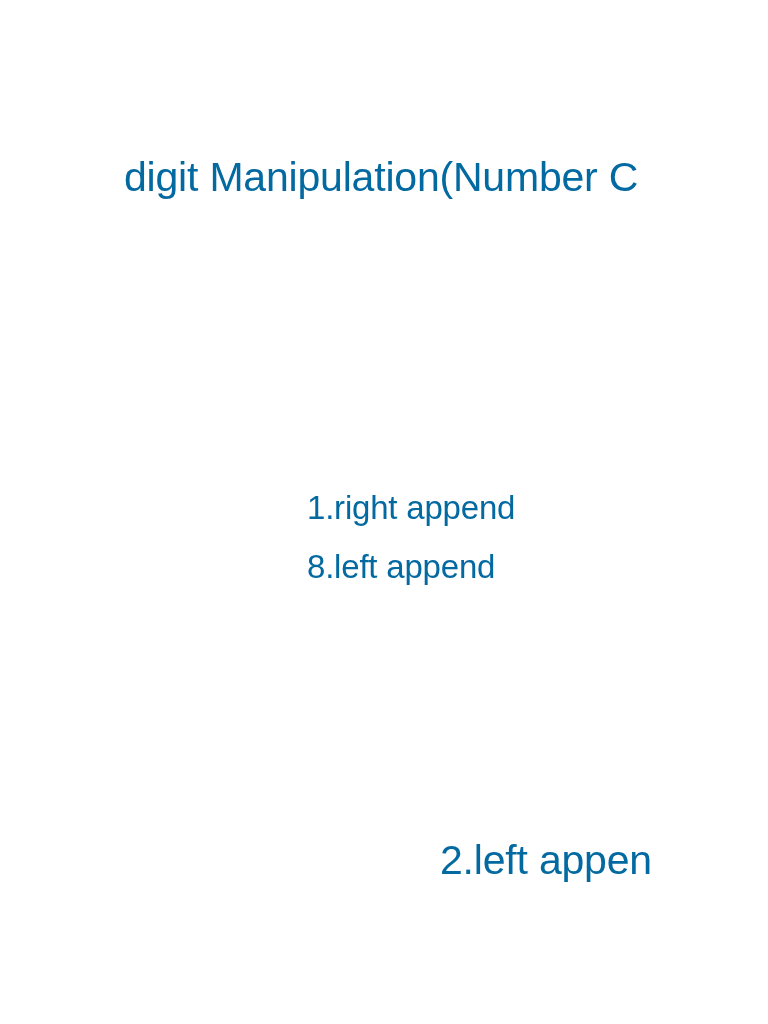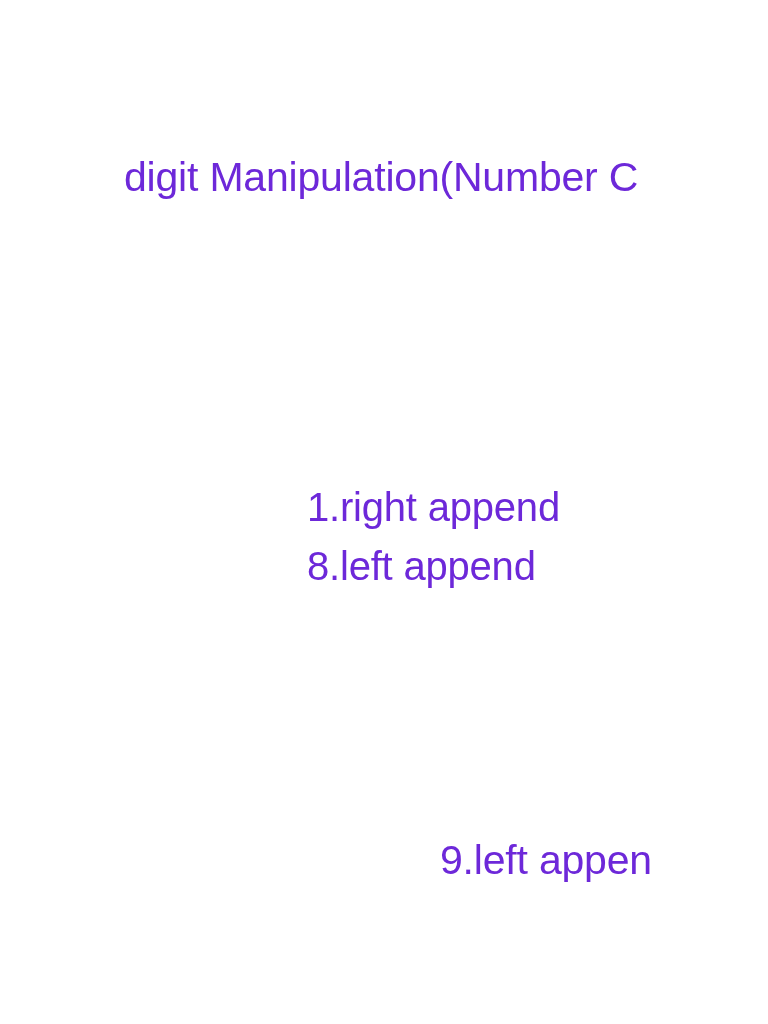--- a/index.html
+++ b/index.html
@@ -7,21 +7,21 @@
     padding: 0;
     background: #ffffff;
   }
   .page {
     position: relative;
     width: 768px;
     height: 1024px;
     background: #ffffff;
     overflow: hidden;
     font-family: "Liberation Sans", sans-serif;
-    color: #6d28d9;
+    color: #0369a1;
     -webkit-font-smoothing: antialiased;
   }
 
   
   .heading-block {
     position: absolute;
     left: 124px;
     top: 118px;
     width: 540px;
     white-space: nowrap;
@@ -39,21 +39,21 @@
 
   
   .list-block {
     position: absolute;
     left: 307px;
     top: 478px;
     width: 400px;
     white-space: nowrap;
   }
   .list-line {
-    font-size: 40px;
+    font-size: 33px;
     line-height: 59px;
     font-weight: 400;
     letter-spacing: -0.2px;
     white-space: pre;
   }
 
   
   .trailing-block {
     position: absolute;
     left: 440px;
@@ -80,16 +80,16 @@
   <div class="heading-block">
     <div class="heading-line">digit Manipulation(Number C</div>
   </div>
 
   <div class="list-block">
     <div class="list-line">1.right append</div>
     <div class="list-line">8.left append</div>
   </div>
 
   <div class="trailing-block">
-    <div class="trailing-line">9.left appen</div>
+    <div class="trailing-line">2.left appen</div>
   </div>
 
 </div>
 
 </body></html>

